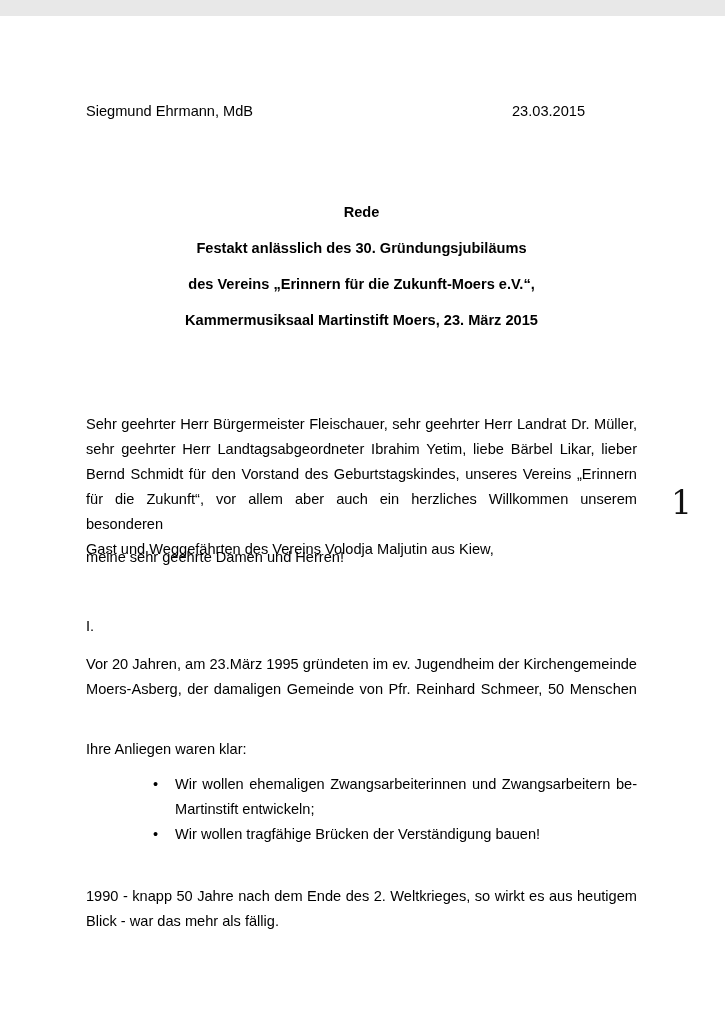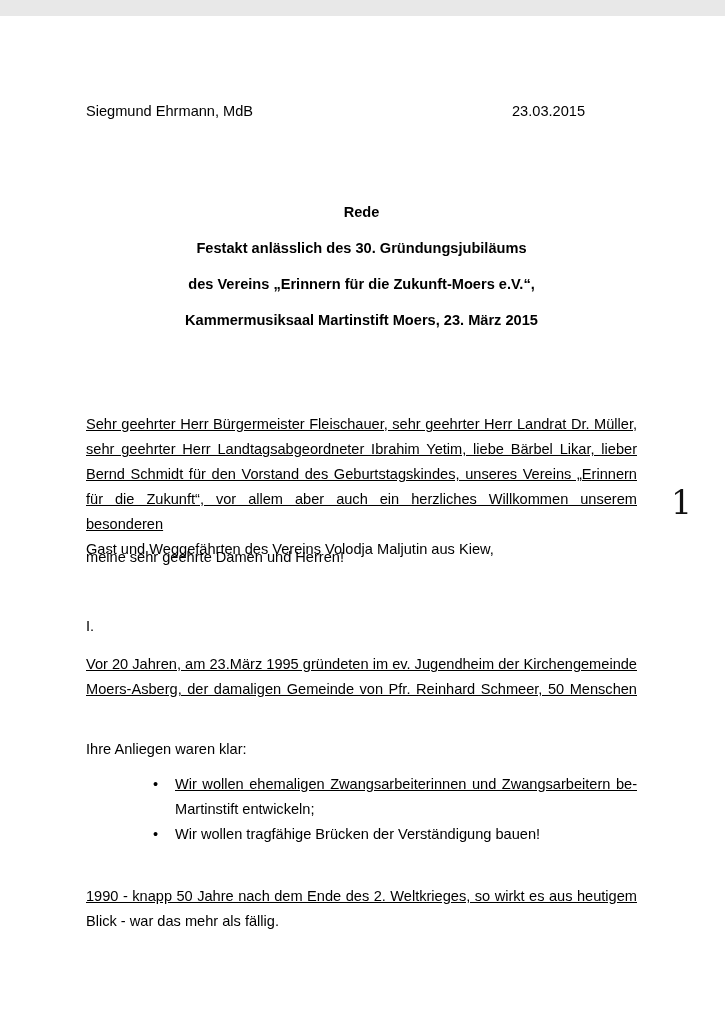--- a/index.html
+++ b/index.html
@@ -9,21 +9,21 @@
     margin:16px auto;
     background:#ffffff;
     color:#000000;
     font-family:"Liberation Sans",sans-serif;
     font-size:14.6px;
     line-height:25px;
     overflow:hidden;
   }
   .block{position:absolute;left:86px;width:551px;}
   .line{line-height:25px;white-space:normal;}
-  .stretch{text-align:justify;text-align-last:justify;text-decoration:underline;}
+  .stretch{text-align:justify;text-align-last:justify;}
 
   
   #header-block{top:83px;}
   #header-block .date{position:absolute;left:426px;top:0;}
 
   
   #title-block{top:184px;}
   #title-block .line{text-align:center;font-weight:700;margin-bottom:11px;}
 
   

